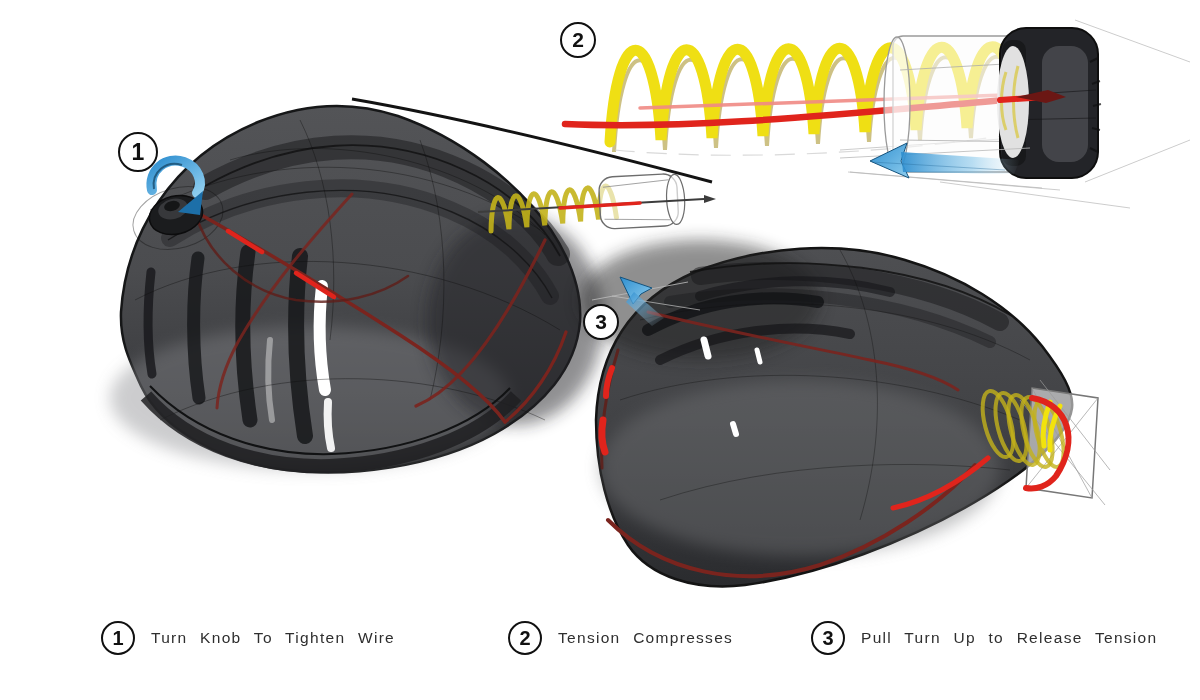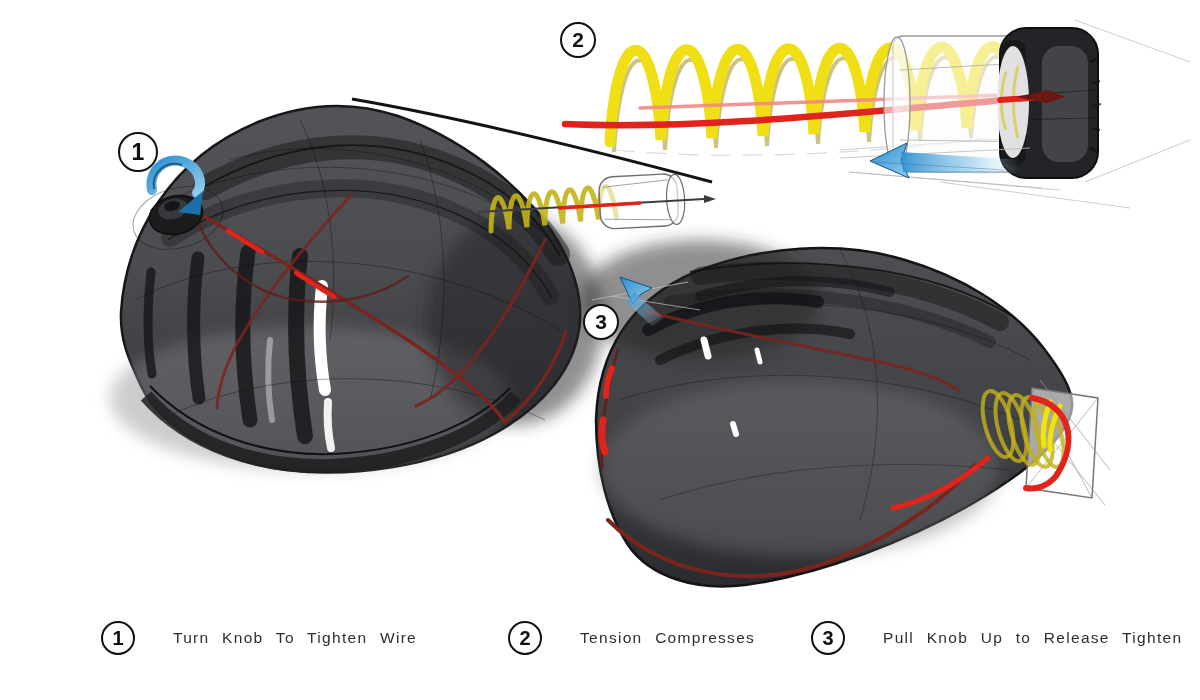--- a/index.html
+++ b/index.html
@@ -25,21 +25,21 @@
   
   .legend-item{
     position:absolute;display:flex;align-items:center;z-index:5;
   }
   .legend-item .badge-inline{
     display:flex;align-items:center;justify-content:center;flex:0 0 auto;
     width:34px;height:34px;border:2.6px solid #101010;border-radius:50%;
     background:#fff;color:#111;font-weight:bold;font-size:20px;box-sizing:border-box;
   }
   .legend-item .legend-label{
-    margin-left:38px;font-size:15.5px;color:#2e2e2e;
+    margin-left:16px;font-size:15.5px;color:#2e2e2e;
     letter-spacing:1.3px;word-spacing:7px;white-space:nowrap;
   }
 </style>
 </head>
 <body>
 
 <div class="scene">
 
   <svg width="1200" height="700" viewBox="0 0 1200 700">
     <defs>
@@ -242,16 +242,16 @@
   <div class="legend-item" style="left:101px;top:621px;">
     <div class="badge-inline">1</div>
     <div class="legend-label">Turn Knob To Tighten Wire</div>
   </div>
   <div class="legend-item" style="left:508px;top:621px;">
     <div class="badge-inline">2</div>
     <div class="legend-label">Tension Compresses</div>
   </div>
   <div class="legend-item" style="left:811px;top:621px;">
     <div class="badge-inline">3</div>
-    <div class="legend-label">Pull Knob Up to Release Tighten</div>
+    <div class="legend-label">Pull Turn Up to Release Tension</div>
   </div>
 
 </div>
 
 </body></html>

